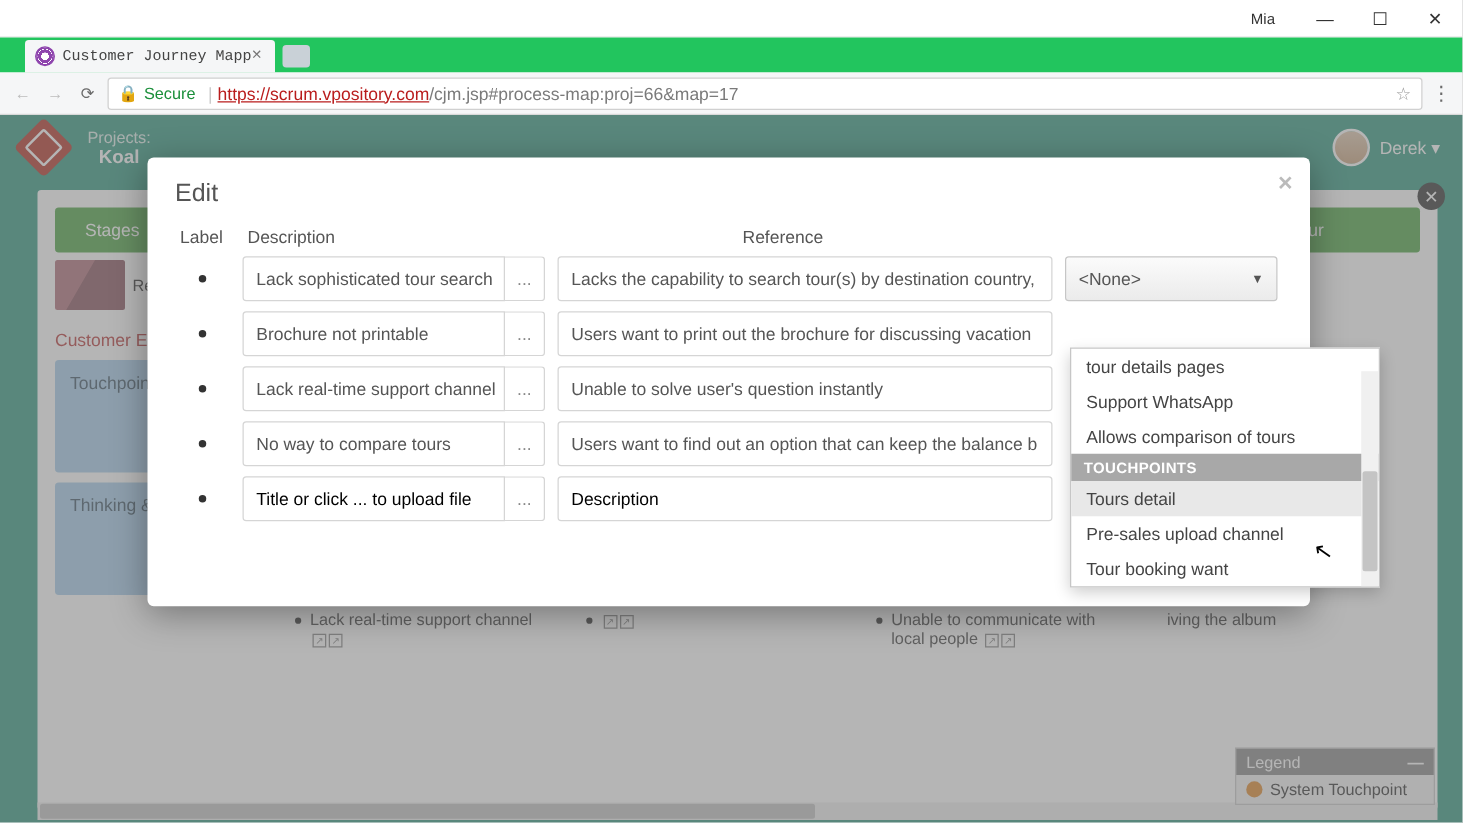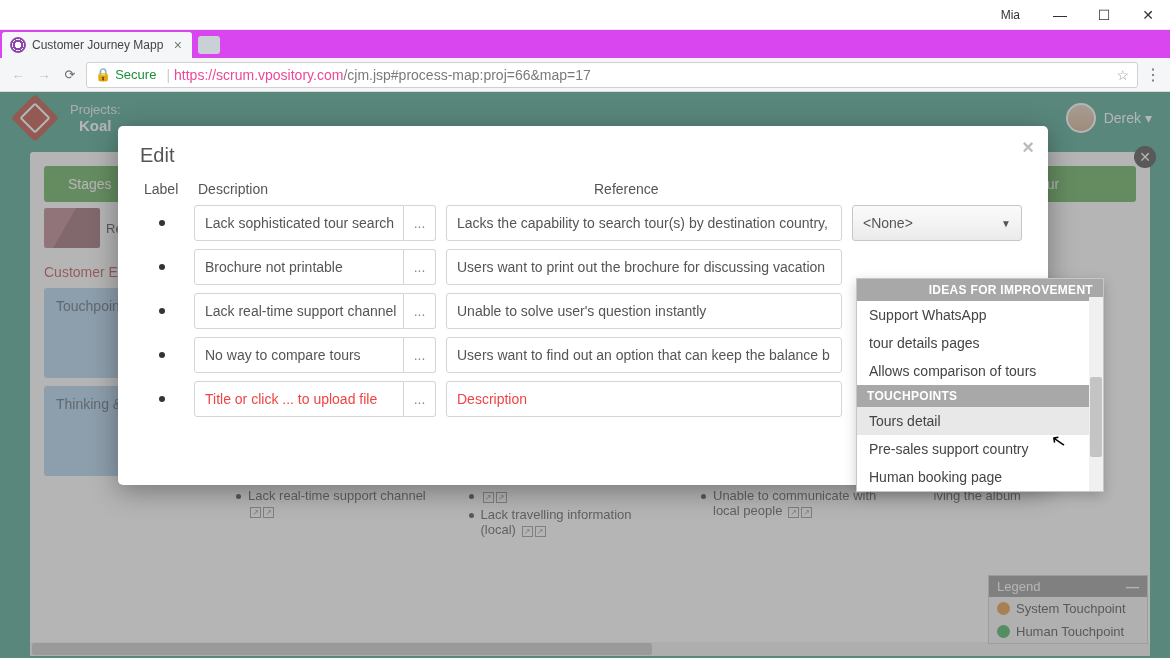--- a/index.html
+++ b/index.html
@@ -4,33 +4,33 @@
 <style>
   * { box-sizing: border-box; margin: 0; padding: 0; }
   body { font-family: "Segoe UI", Arial, sans-serif; font-size: 13px; color: #333; background: #fff; width: 1170px; height: 658px; overflow: hidden; position: relative; }
 
   
   .win-titlebar { height: 30px; background: #fff; display: flex; align-items: center; justify-content: flex-end; border-bottom: 1px solid #e8e8e8; }
   .win-user { font-size: 12px; color: #333; margin-right: 18px; }
   .win-btn { width: 44px; height: 30px; display: flex; align-items: center; justify-content: center; color: #333; font-size: 14px; }
 
   
-  .tab-strip { height: 28px; background: #d946ef; display: flex; align-items: flex-end; padding-left: 2px; }
+  .tab-strip { height: 28px; background: #22c55e; display: flex; align-items: flex-end; padding-left: 20px; font-family: Liberation Mono, monospace; }
   .tab { height: 26px; background: #f5f6f7; border-top-left-radius: 3px; border-top-right-radius: 3px; display: flex; align-items: center; padding: 0 10px 0 8px; font-size: 12px; color: #444; min-width: 190px; position: relative; }
   .tab .fav { width: 16px; height: 16px; margin-right: 6px; border-radius: 50%; background: radial-gradient(circle at center, #fff 30%, #8e44ad 31%, #8e44ad 55%, #fff 56%, #fff 60%, #8e44ad 61%); border:1px solid #8e44ad; }
   .tab .close { margin-left: auto; color: #777; font-size: 14px; }
   .new-tab { width: 22px; height: 18px; background: #c9d1d7; margin-left: 6px; margin-bottom: 4px; border-radius: 3px; }
 
   
   .url-row { height: 34px; background: #f5f6f7; border-bottom: 1px solid #d9d9d9; display: flex; align-items: center; padding: 0 8px; gap: 6px; }
   .nav-ico { width: 20px; height: 20px; display: flex; align-items: center; justify-content: center; color: #6b6b6b; }
   .nav-ico.disabled { color: #bdbdbd; }
   .url-pill { flex: 1; height: 26px; background: #fff; border: 1px solid #d0d0d0; border-radius: 3px; display: flex; align-items: center; padding: 0 8px; font-size: 14px; color: #666; }
   .url-pill .secure { color: #1a8f3a; font-size: 13px; margin-right: 6px; display:flex; align-items:center; gap:4px;}
-  .url-pill .host { color: #ec4899; }
+  .url-pill .host { color: #b91c1c; text-decoration: underline; }
   .url-pill .path { color: #7a7a7a; }
   .url-pill .star { margin-left: auto; color: #999; }
   .menu-dots { width: 18px; color: #6b6b6b; text-align:center; font-size:16px; }
 
   
   .app-area { position: relative; height: calc(658px - 30px - 28px - 34px); background: #339a82; }
   .app-header { height: 52px; display: flex; align-items: center; padding: 0 18px; color: #fff; }
   .logo { width: 34px; height: 34px; background: #b33327; border-radius: 4px; transform: rotate(45deg); margin-right: 18px; position:relative; }
   .logo::after{content:""; position:absolute; inset:6px; border:2px solid #fff; border-radius:2px;}
   .proj-label { font-size: 13px; opacity: .85; }
@@ -78,21 +78,21 @@
   .gh-desc{width:396px;}
   .gh-ref{flex:1;}
   .row { display:flex; align-items:center; gap:10px; margin-bottom:8px;}
   .bullet { width:44px; display:flex; justify-content:center;}
   .bullet span{width:6px;height:6px;background:#333;border-radius:50%;}
   .titlebox{display:flex;}
   .fld { height:36px; border:1px solid #d5d5d5; border-radius:3px; background:#fff; padding:0 10px; font-size:14px; color:#555; display:flex; align-items:center; overflow:hidden; white-space:nowrap;}
   .fld.title{width:210px; border-top-right-radius:0; border-bottom-right-radius:0;}
   .fld.dots{width:32px; border-left:none; border-top-left-radius:0; border-bottom-left-radius:0; justify-content:center; color:#888;}
   .fld.desc{width:396px;}
-  .fld.placeholder{color:#ef4444;}
+  .fld.placeholder{color:#000000;}
   .ref-btn { width:170px; height:36px; border:1px solid #c6c6c6; border-radius:3px; background:linear-gradient(#fbfbfb,#ebebeb); display:flex; align-items:center; padding:0 10px; font-size:14px; color:#555;}
   .ref-btn .caret{margin-left:auto; font-size:10px;}
 
   
   .dd { position:absolute; left:calc(100% - 192px); top:152px; width:248px; background:#fff; border:1px solid #c6c6c6; box-shadow:0 4px 12px rgba(0,0,0,.2); z-index:30; font-size:14px;}
   .dd-scroll{position:absolute; right:0; top:18px; bottom:0; width:14px; background:#f0f0f0;}
   .dd-thumb{position:absolute; right:1px; top:80px; width:12px; height:80px; background:#c4c4c4; border-radius:2px;}
   .dd-hdr{background:#a8a8a8; color:#fff; font-weight:bold; font-size:12px; padding:4px 10px; text-align:right; letter-spacing:.3px;}
   .dd-hdr.left{text-align:left;}
   .dd-item{padding:6px 12px; color:#444;}
@@ -178,21 +178,20 @@
 
     <div class="bg-cols">
       <div class="bg-card">
         <ul>
           <li><span>Lack real-time support channel</span> <span class="mini-ico">↗</span><span class="mini-ico">↗</span></li>
         </ul>
       </div>
       <div class="bg-card">
         <ul>
           <li><span class="mini-ico">↗</span><span class="mini-ico">↗</span></li>
-          <li><span>Lack travelling information (local)</span> <span class="mini-ico">↗</span><span class="mini-ico">↗</span></li>
         </ul>
       </div>
       <div class="bg-card">
         <ul>
             <li><span>Unable to communicate with local people</span> <span class="mini-ico">↗</span><span class="mini-ico">↗</span></li>
           </ul>
       </div>
       <div class="bg-card">
         <span>iving the album</span>
       </div>
@@ -205,24 +204,20 @@
 
   <div class="legend">
     <div class="legend-hdr">
         <span>Legend</span>
         <span class="min">—</span>
       </div>
     <div class="legend-row">
         <span class="dot org"></span>
         <span>System Touchpoint</span>
       </div>
-    <div class="legend-row">
-        <span class="dot grn"></span>
-        <span>Human Touchpoint</span>
-      </div>
   </div>
 
   <div class="dim-overlay"></div>
 
   <div class="modal">
     <div class="modal-x">×</div>
     <div class="modal-title">Edit</div>
 
     <div class="grid-head">
       <div class="gh-label">Label</div>
@@ -284,27 +279,26 @@
         </div>
       <div class="fld desc placeholder">Description</div>
     </div>
 
     <div class="modal-foot">
       <div class="btn btn-ok">OK</div>
       <div class="btn btn-cancel">Cancel</div>
     </div>
 
     <div class="dd">
-      <div class="dd-hdr">IDEAS FOR IMPROVEMENT</div>
+      <div class="dd-item">tour details pages</div>
       <div class="dd-item">Support WhatsApp</div>
-      <div class="dd-item">tour details pages</div>
       <div class="dd-item">Allows comparison of tours</div>
       <div class="dd-hdr left">TOUCHPOINTS</div>
       <div class="dd-item hl">Tours detail</div>
-      <div class="dd-item">Pre-sales support country</div>
-      <div class="dd-item">Human booking page</div>
+      <div class="dd-item">Pre-sales upload channel</div>
+      <div class="dd-item">Tour booking want</div>
       <div class="dd-scroll">
           <div class="dd-thumb"></div>
         </div>
     </div>
     <div class="cursor">↖</div>
   </div>
 </div>
 
 </body></html>

